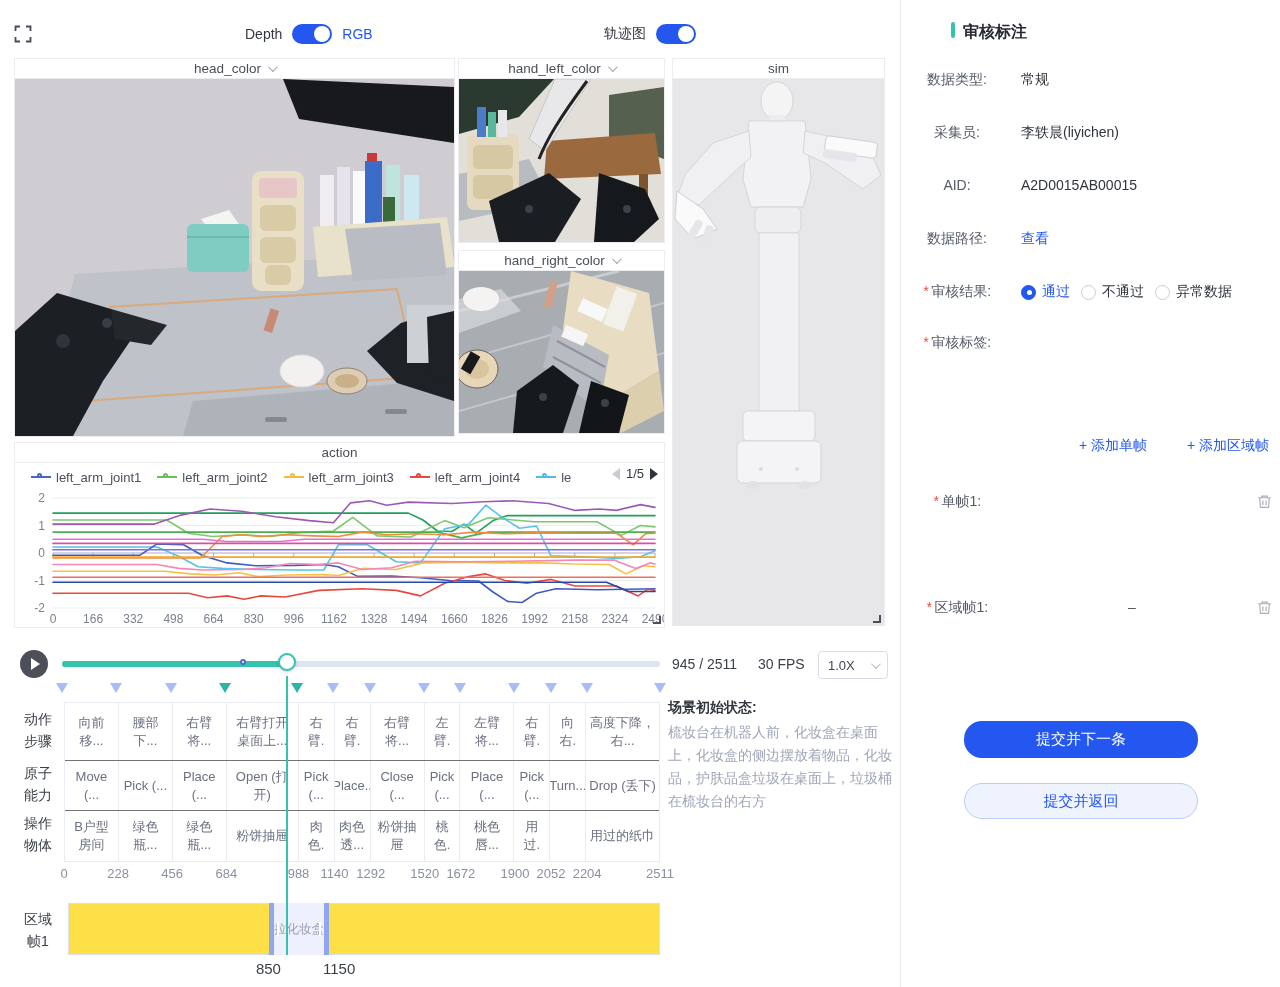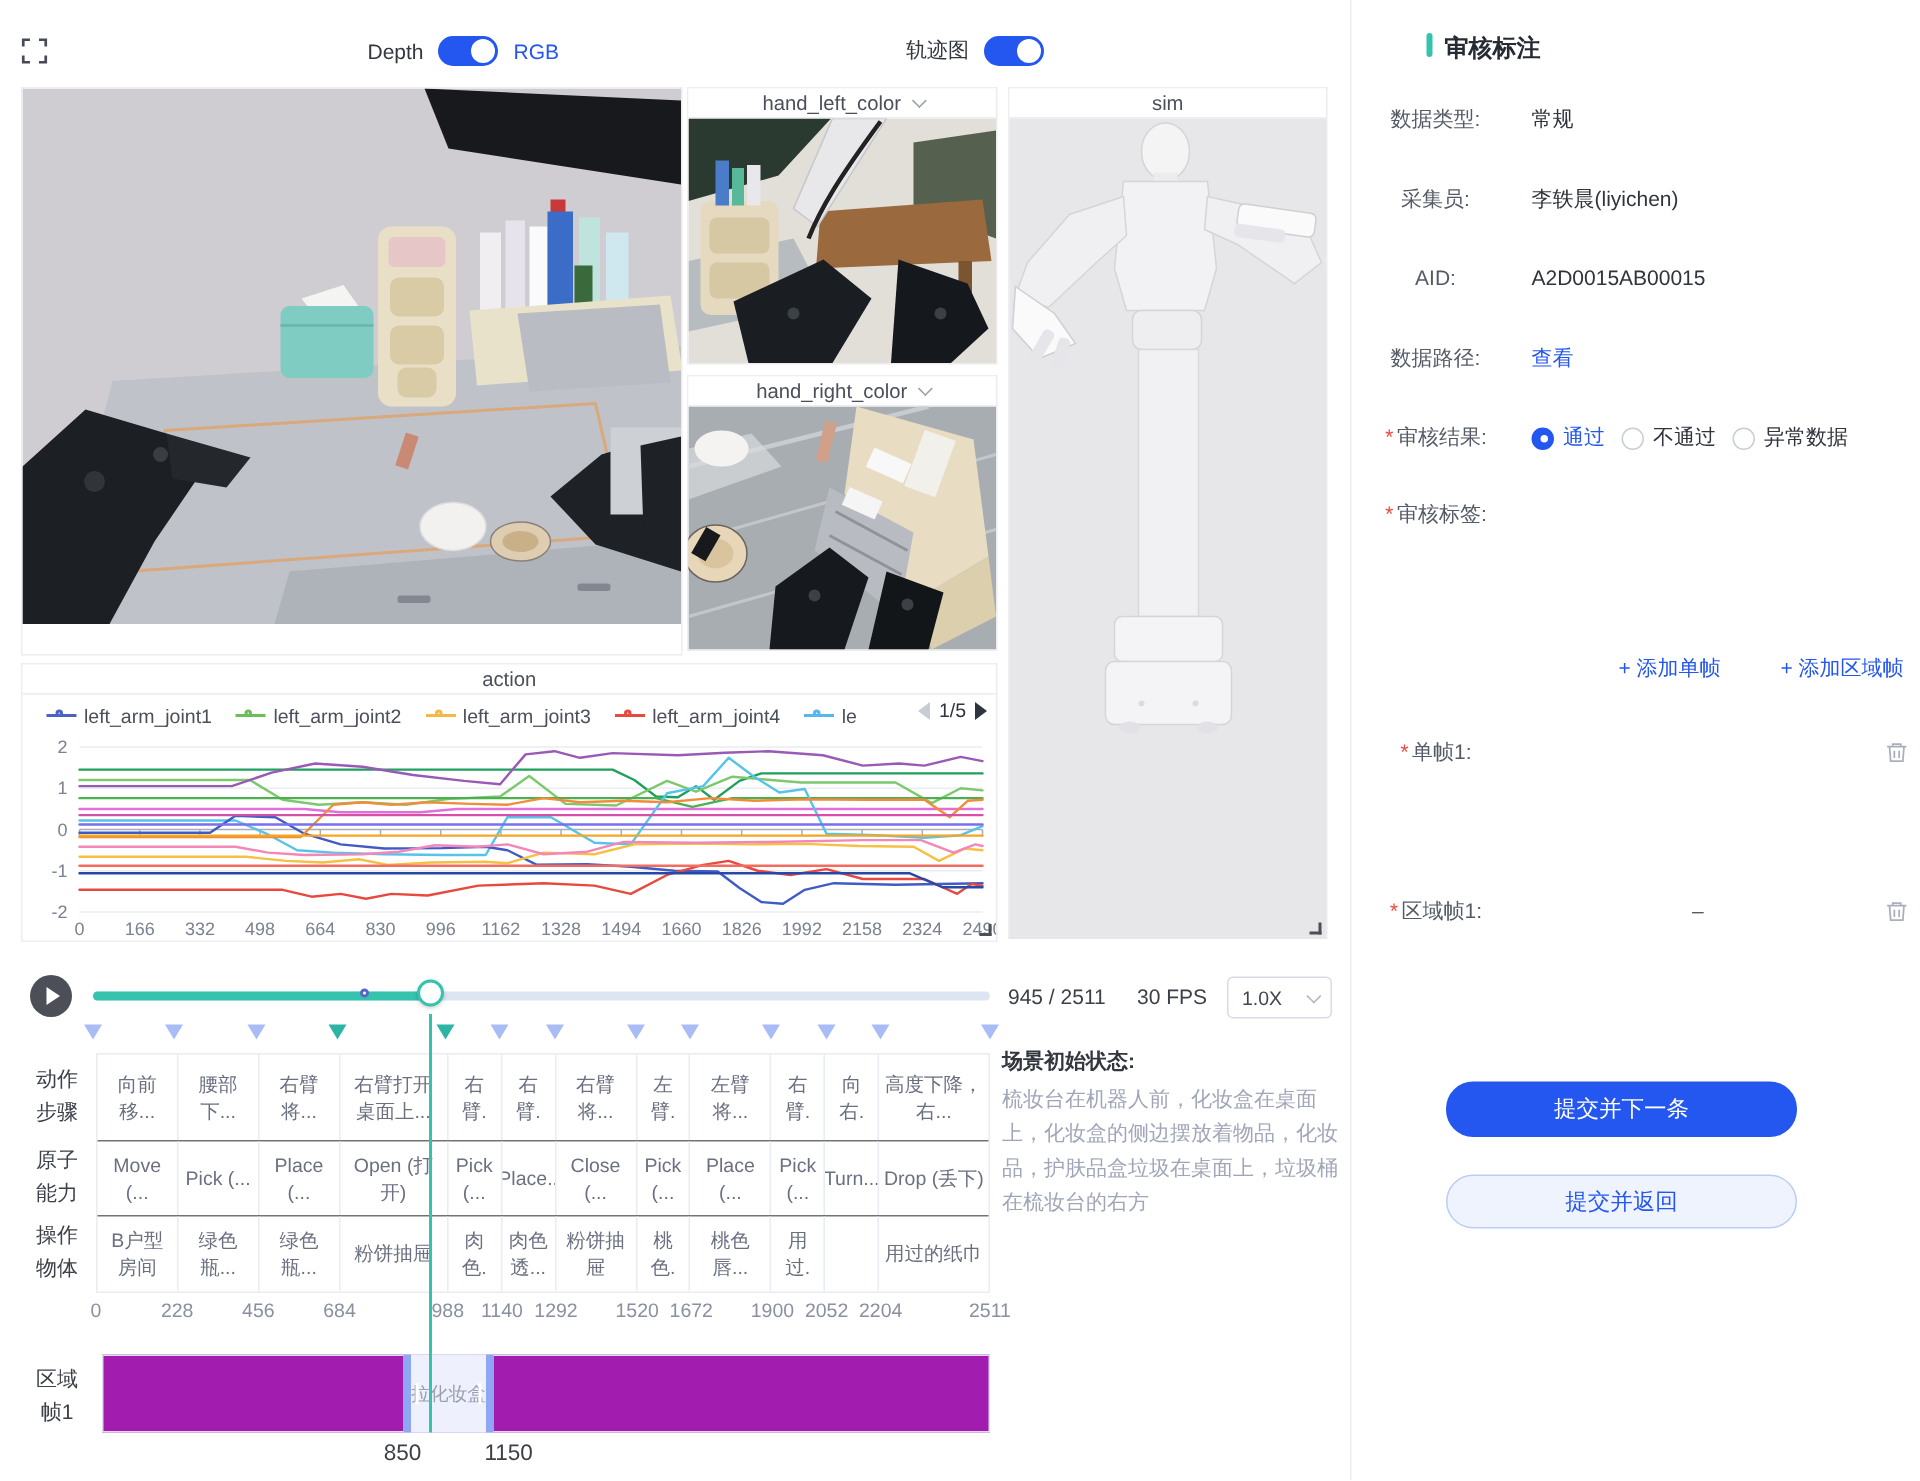--- a/index.html
+++ b/index.html
@@ -72,21 +72,21 @@
   .steps-grid { position:absolute; left:64px; top:702px; width:596px; border:1px solid #e9ecf2; background:#fff; }
   .sg-row { display:flex; border-bottom:1px solid #737373; }
   .sg-row:last-child { border-bottom:none; }
   .sg-cell { border-right:1px solid #e9ecf2; display:flex; align-items:center; justify-content:center; text-align:center;
              font-size:13px; color:#6b7080; line-height:18px; overflow:hidden; padding:2px 3px; }
   .sg-cell:last-child { border-right:none; }
   .steps-axis { position:absolute; left:64px; top:866px; width:596px; height:14px; font-size:13px; color:#8a90a0; }
   .steps-axis span { position:absolute; transform:translateX(-50%); white-space:nowrap; }
 
   
-  .region-box { position:absolute; left:68px; top:903px; width:592px; height:52px; border:1px solid #dbe0ec; background:#a21caf; }
+  .region-box { position:absolute; left:68px; top:903px; width:592px; height:52px; border:1px solid #dbe0ec; background:#fde047; }
   .region-seg { position:absolute; top:-1px; height:52px; background:#eef1fd; border-left:5px solid #8fa6f2; border-right:5px solid #8fa6f2;
                 display:flex; align-items:center; justify-content:center; font-size:12.5px; color:#9aa0b0; cursor:grab; }
   .region-seg::before,.region-seg::after { content:""; width:2px; height:14px; background:#fff; position:absolute; }
   .region-seg::before { left:3px; } .region-seg::after { right:3px; }
   .region-ticks { position:absolute; left:68px; top:960px; width:592px; font-size:15px; color:#3c4149; }
   .region-ticks span { position:absolute; transform:translateX(-50%); }
 
   
   .review { position:absolute; left:900px; top:0; width:380px; height:987px; background:#fff; border-left:1px solid #ededf1; }
   .rv-head { position:absolute; left:12px; top:22px; display:flex; gap:8px;margin-left:38px; }
@@ -123,20 +123,24 @@
     <span>Depth</span>
     <span class="toggle"></span>
     <span class="rgb">RGB</span>
   </div>
   <div class="grp grp-traj">
     <span>轨迹图</span>
     <span class="toggle"></span>
   </div>
 
   <div class="panel p-head">
+    <div class="cam-title">
+      <span>head_color</span>
+      <i class="chev"></i>
+    </div>
     <svg class="cam-body" width="439" height="357" viewBox="0 0 439 357">
       <rect width="439" height="357" fill="#cfcdd1"></rect>
       <polygon points="268,0 439,8 439,64 284,40" fill="#17191d"></polygon>
       <polygon points="60,195 439,172 439,357 18,357" fill="#bfc2c8"></polygon>
       <polygon points="95,228 382,210 402,298 70,322" fill="none" stroke="#d9a97c" stroke-width="2"></polygon>
       <polygon points="178,322 439,300 439,357 168,357" fill="#aeb2b9"></polygon>
       <rect x="250" y="338" width="22" height="5" rx="2" fill="#83878f"></rect>
       <rect x="370" y="330" width="22" height="5" rx="2" fill="#83878f"></rect>
       <polygon points="186,140 214,131 226,148 196,153" fill="#f4f4f2"></polygon>
       <rect x="172" y="145" width="62" height="48" rx="6" fill="#7fccc3"></rect>

